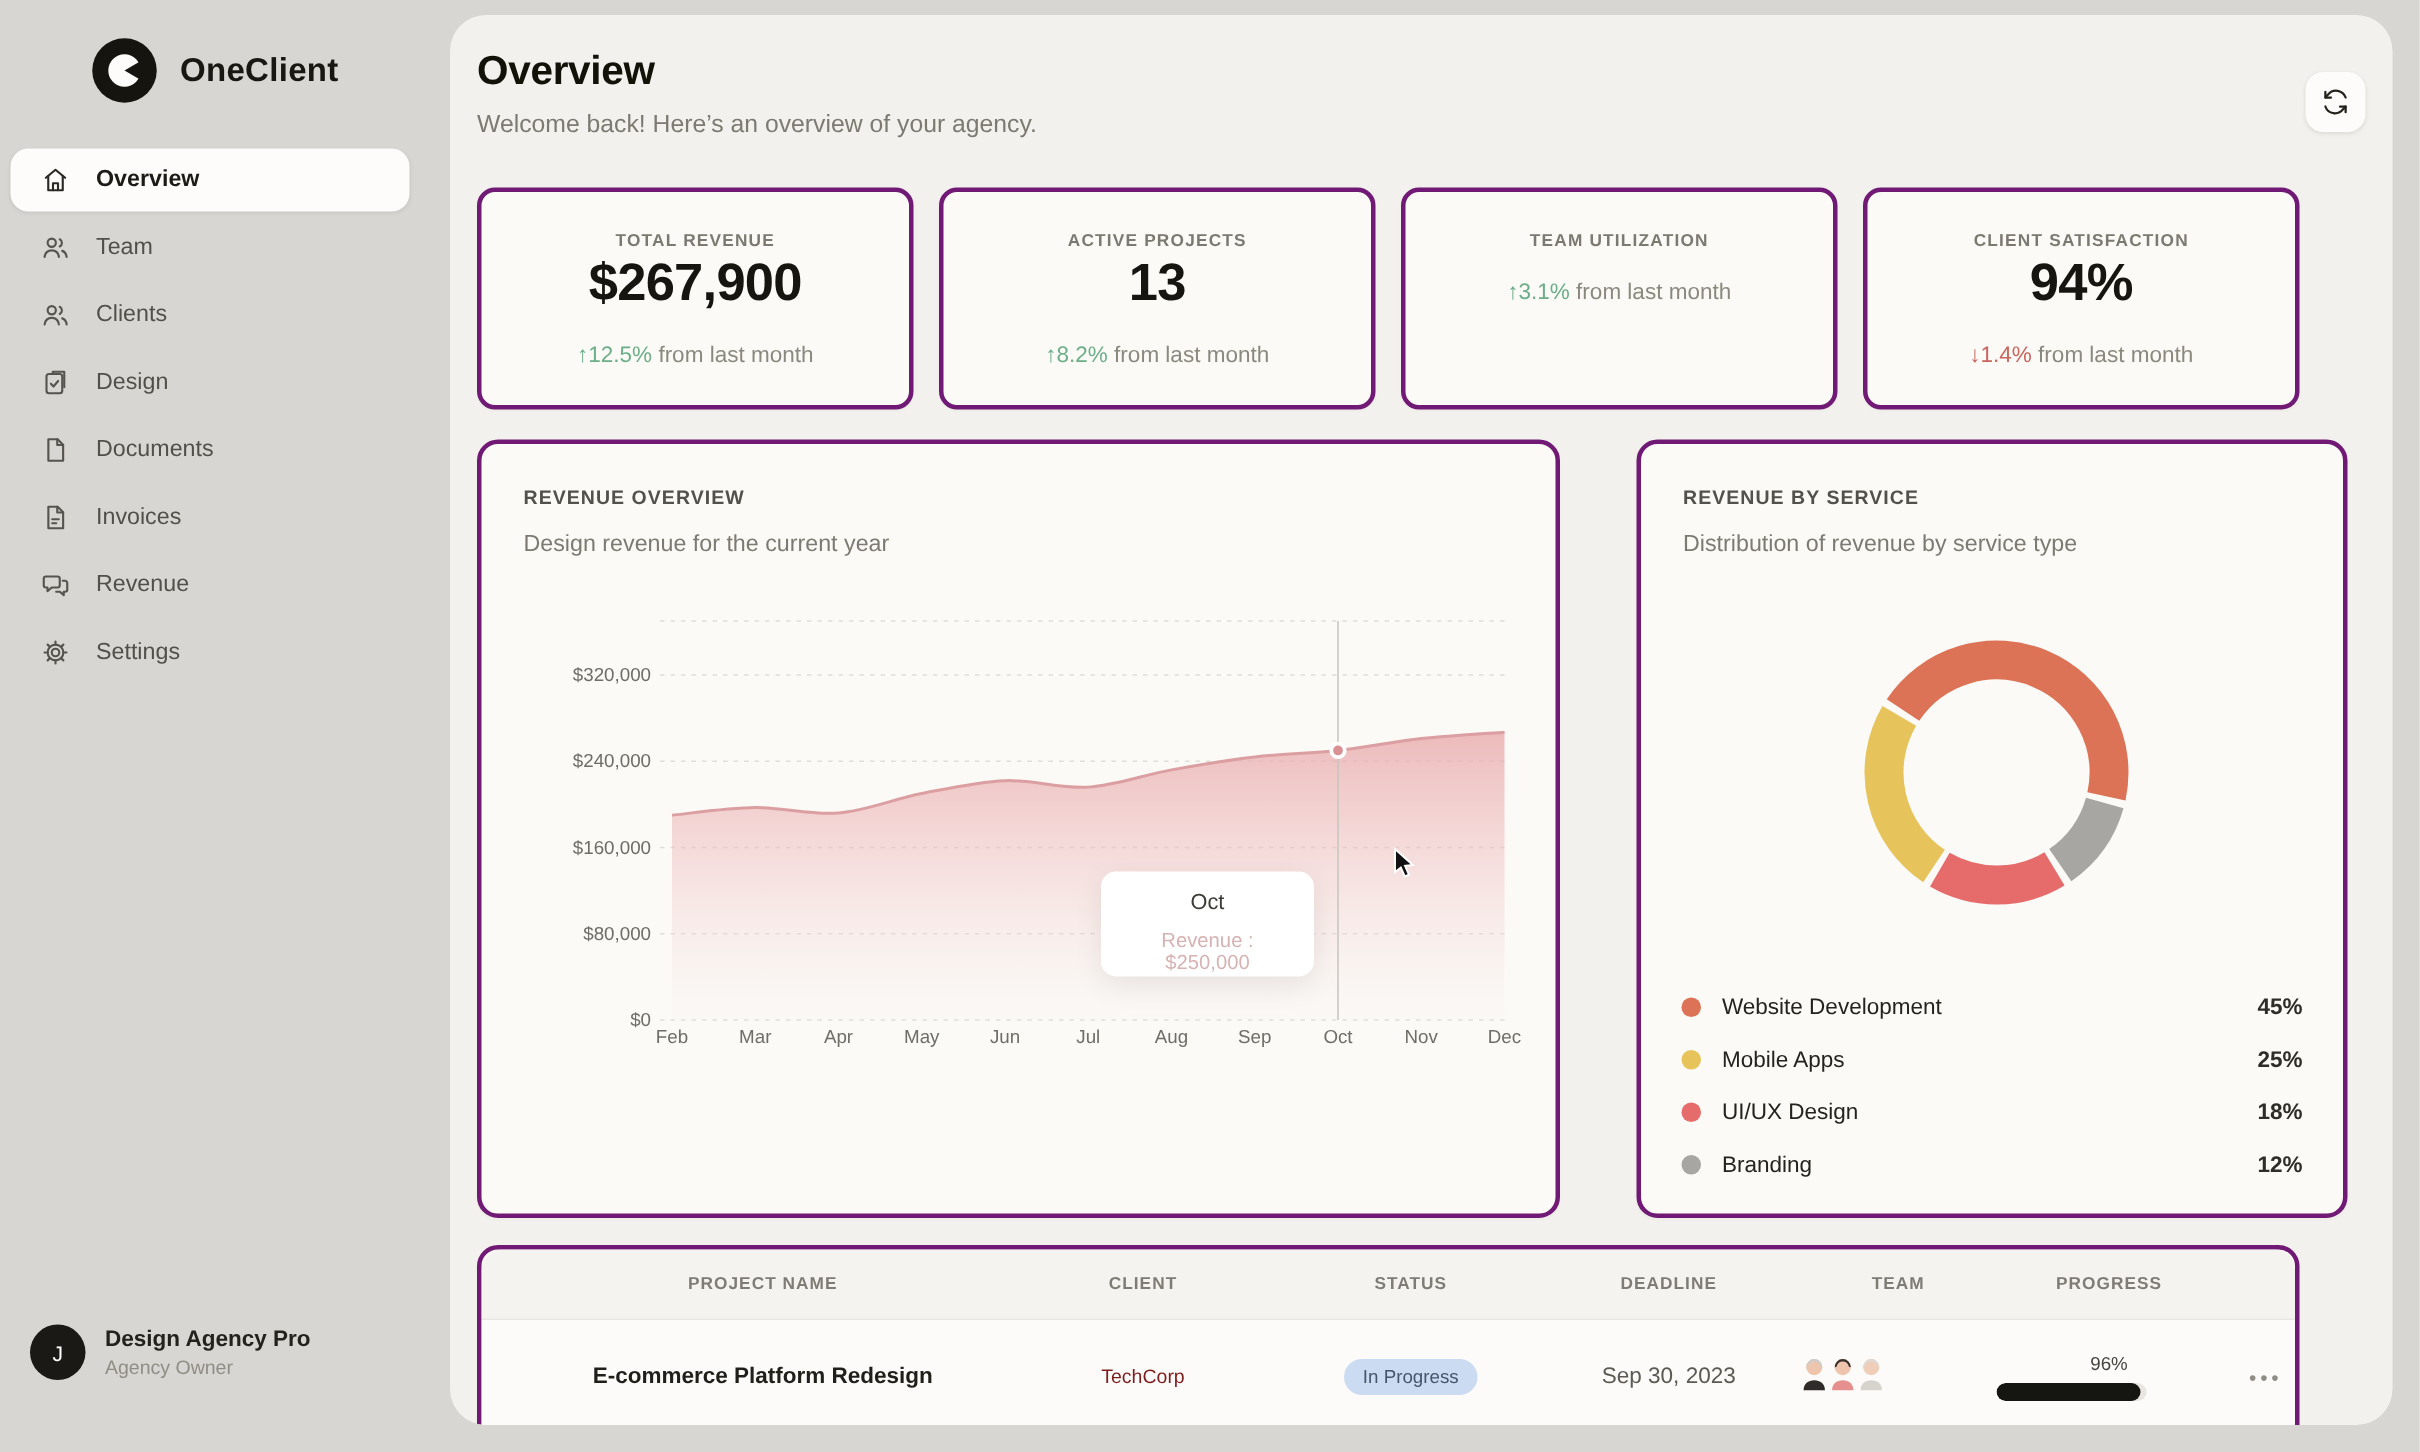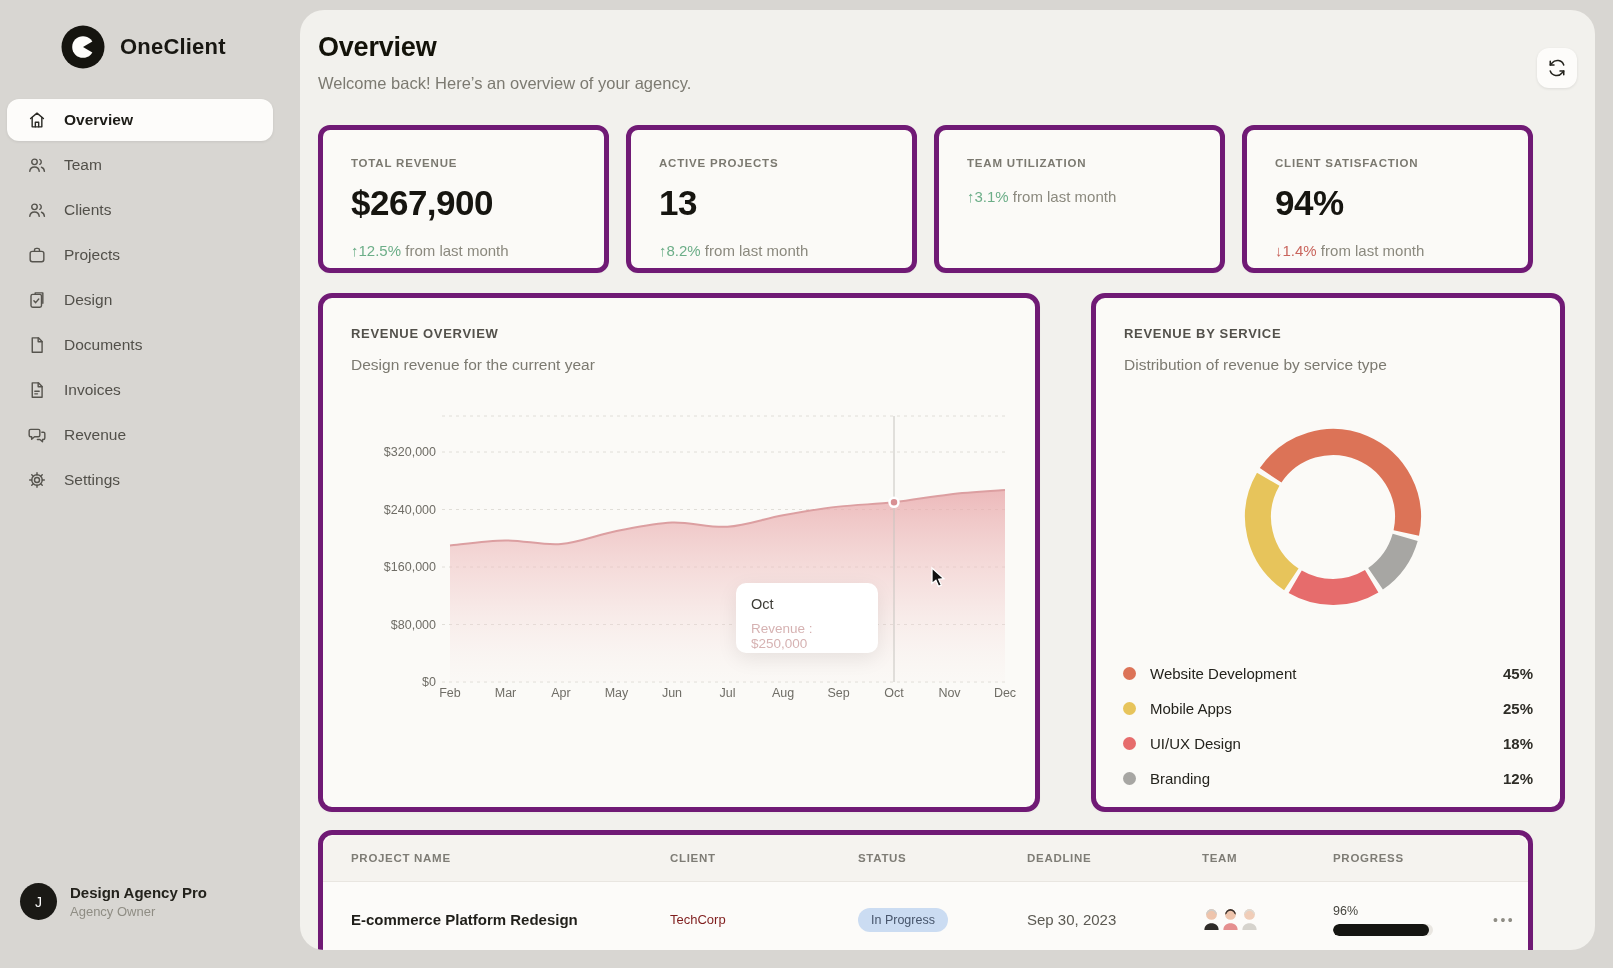--- a/index.html
+++ b/index.html
@@ -28,28 +28,28 @@
   
   .panel { position:absolute; left:300px; top:10px; width:1295px; height:940px;
            background:#f2f1ed; border-radius:24px; overflow:hidden; }
   .page-title { position:absolute; left:18px; top:22px; font-size:27px; font-weight:700; color:#131209; letter-spacing:-.2px; }
   .page-sub { position:absolute; left:18px; top:64px; font-size:16.5px; color:#7c7a71; }
   .refresh-btn { position:absolute; left:1237px; top:38px; width:40px; height:40px; border:none; cursor:pointer;
                  background:#fdfcfa; border-radius:12px; box-shadow:0 1px 3px rgba(0,0,0,.09);
                  display:flex; align-items:center; justify-content:center; }
   .refresh-btn svg { width:18px; height:18px; stroke:#23221c; fill:none; stroke-width:2; stroke-linecap:round; stroke-linejoin:round; }
 
-  .card { background:#fbfaf7; border:5px solid #701a75; border-radius:14px; box-shadow:0 1px 2px rgba(0,0,0,.03); }
+  .card { background:#fbfaf7; border:3px solid #701a75; border-radius:14px; box-shadow:0 1px 2px rgba(0,0,0,.03);text-align:center; }
 
   
   .stats { position:absolute; left:18px; top:115px; width:1215px; display:grid;
            grid-template-columns:repeat(4,291px); gap:17px; }
   .stat-card { height:148px; padding:27px 28px; border-radius:12px; }
   .stat-label { font-size:11.5px; font-weight:700; letter-spacing:.8px; color:#7b7970; text-transform:uppercase; }
-  .stat-value { font-size:35px; font-weight:700; color:#161510; letter-spacing:-.5px; margin-top:14px; }
+  .stat-value { font-size:35px; font-weight:700; color:#161510; letter-spacing:-.5px; margin-top:2px; }
   .stat-change { margin-top:19px; font-size:15px; }
   .stat-change .pct.up { color:#6cae88; }
   .stat-change .pct.down { color:#c9655d; }
   .stat-change .suffix { color:#8b897e; }
 
   
   .chart-card { position:absolute; left:18px; top:283px; width:722px; height:519px; }
   .donut-card { position:absolute; left:791px; top:283px; width:474px; height:519px; }
   .card-kicker { position:absolute; left:28px; top:28px; font-size:13px; font-weight:700; letter-spacing:.7px; color:#53514b; }
   .card-sub { position:absolute; left:28px; top:58px; font-size:15.5px; color:#7c7a71; }
@@ -126,30 +126,20 @@
         <div class="nav-item">
           <span class="nav-ic">
             <svg viewBox="0 0 24 24">
               <circle cx="9" cy="8.2" r="3.3"></circle>
               <path d="M3.3 19.6c.4-3.4 2.8-5.3 5.7-5.3s5.3 1.9 5.7 5.3"></path>
               <path d="M15.4 5.4a3.3 3.3 0 0 1 0 5.8"></path>
               <path d="M17.4 14.7c2 .6 3.2 2.3 3.5 4.9"></path>
             </svg>
           </span>
           <span>Clients</span>
-        </div>
-        <div class="nav-item">
-          <span class="nav-ic">
-            <svg viewBox="0 0 24 24">
-              <rect x="3.8" y="7.6" width="16.4" height="12.4" rx="2.6"></rect>
-              <path d="M9 7.6V6.2A2.2 2.2 0 0 1 11.2 4h1.6A2.2 2.2 0 0 1 15 6.2v1.4"></path>
-              <path d="M9.5 11.5h5" opacity="0"></path>
-            </svg>
-          </span>
-          <span>Projects</span>
         </div>
         <div class="nav-item">
           <span class="nav-ic">
             <svg viewBox="0 0 24 24">
               <path d="M9.8 5V3.4h9.2v12.4"></path>
               <rect x="4.8" y="5.2" width="12.6" height="15.4" rx="2"></rect>
               <path d="M8.3 13l2.1 2.2 3.7-4.4"></path>
             </svg>
           </span>
           <span>Design</span>

